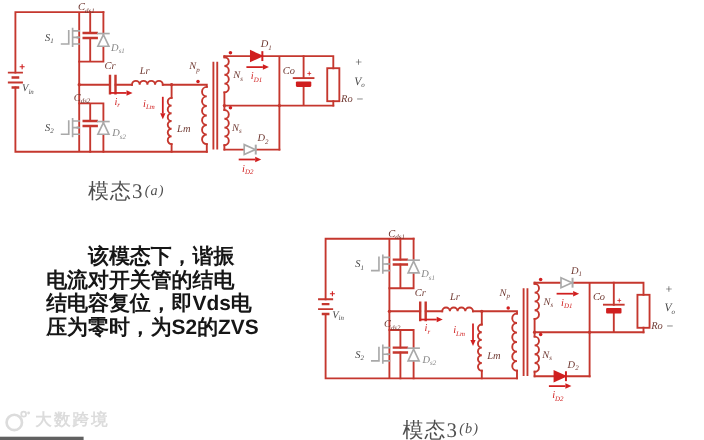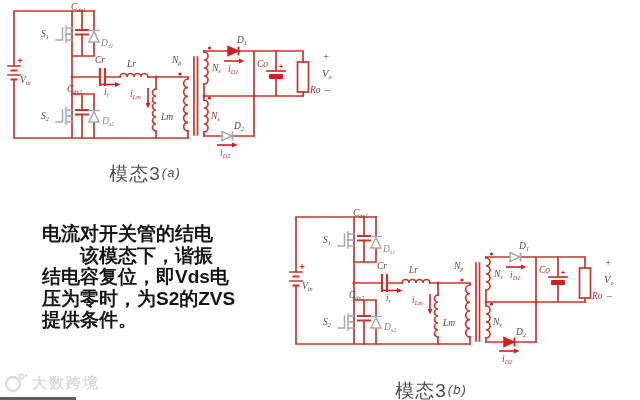--- a/index.html
+++ b/index.html
@@ -24,30 +24,30 @@
 
   text{font-family:"Liberation Serif",serif;}
   .lbl{font-size:9.5px;font-style:italic;fill:#703a33;}
   .sub{font-size:6.3px;}
   .ldark{fill:#4a4a4a;}
   .lgray{fill:#868686;}
   .lred{fill:#d01f1f;}
   .plus{font-family:"Liberation Sans",sans-serif;font-weight:bold;font-style:normal;font-size:9px;fill:#d01f1f;}
   .outsign{font-family:"Liberation Serif",serif;font-style:normal;font-size:11px;fill:#3f3f3f;}
 
-  .caption{position:absolute;width:130px;text-align:center;color:#4f4f4f;
-           font-family:Liberation Sans, sans-serif;font-size:19px;letter-spacing:1px;}
+  .caption{position:absolute;width:130px;text-align:left;color:#4f4f4f;
+           font-family:Liberation Serif, serif;font-size:19px;letter-spacing:1px;}
   .caption-a{left:80px;top:161px;}
   .caption-b{left:366px;top:367px;margin-top:11px;}
   .cap-sub{font-size:13px;font-style:italic;position:relative;top:-3px;margin-left:1px;}
 
   .desc{position:absolute;left:42px;top:223px;width:208px;color:#161616;
         font-weight:bold;font-size:19px;line-height:21.5px;letter-spacing:0px;}
 
-  .watermark{position:absolute;left:4px;top:372px;display:flex;align-items:center;gap:4px;
+  .watermark{position:absolute;left:4px;top:372px;display:flex;gap:4px;
              color:#dcdcdc;font-size:15px;font-weight:bold;letter-spacing:2px;}
   .edge-artifact{position:absolute;left:0px;top:397px;width:76px;height:3px;background:#3a3a3a;opacity:.8;}
 </style>
 </head>
 <body>
 
 <div class="page">
 
   <svg class="circuit circuit-a mode-a" width="330" height="158" viewBox="0 0 330 158">
     <defs>
@@ -196,25 +196,24 @@
       </g>
     </defs>
     <use href="#llc"></use>
   </svg>
 
   <div class="caption caption-a">
     <span class="cap-main">模态3</span><span class="cap-sub">(a)</span>
   </div>
 
   <div class="desc">
+    <div>　　该模态下，谐振</div>
     <div>电流对开关管的结电</div>
-    <div>　　该模态下，谐振</div>
     <div>结电容复位，即Vds电</div>
     <div>压为零时，为S2的ZVS</div>
-    <div>提供条件。</div>
   </div>
 
   <svg class="circuit circuit-b mode-b" width="330" height="158" viewBox="0 0 330 158">
     <use href="#llc"></use>
   </svg>
 
   <div class="caption caption-b">
     <span class="cap-main">模态3</span><span class="cap-sub">(b)</span>
   </div>
 

